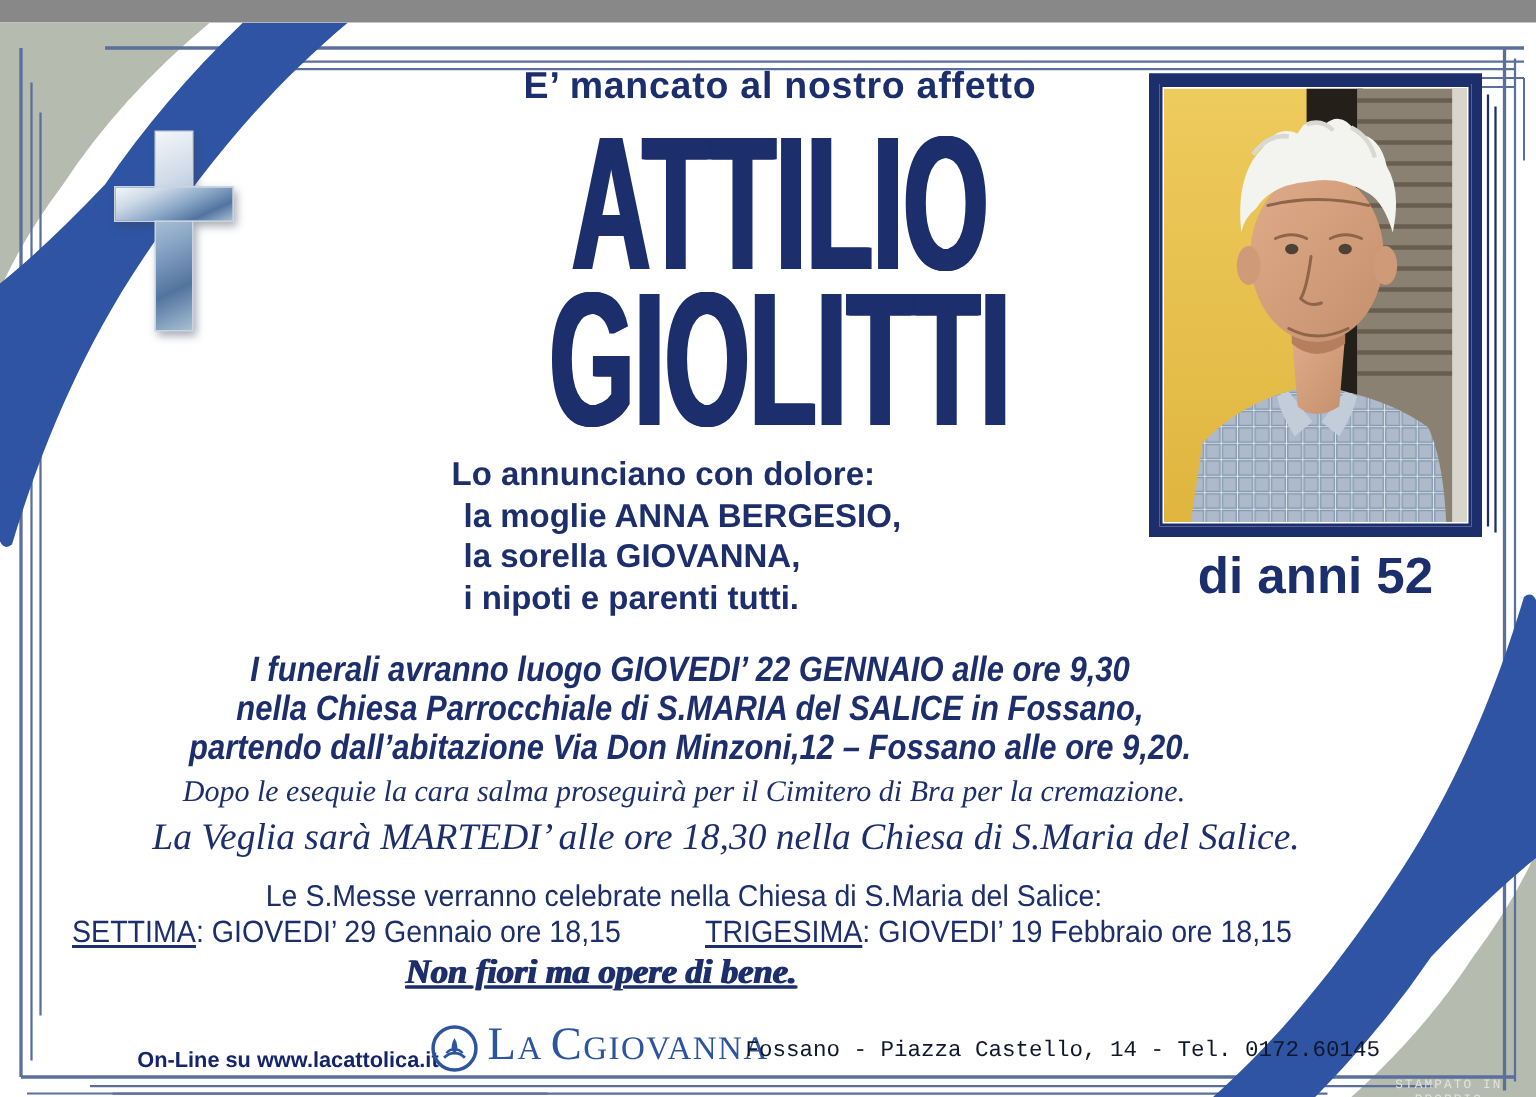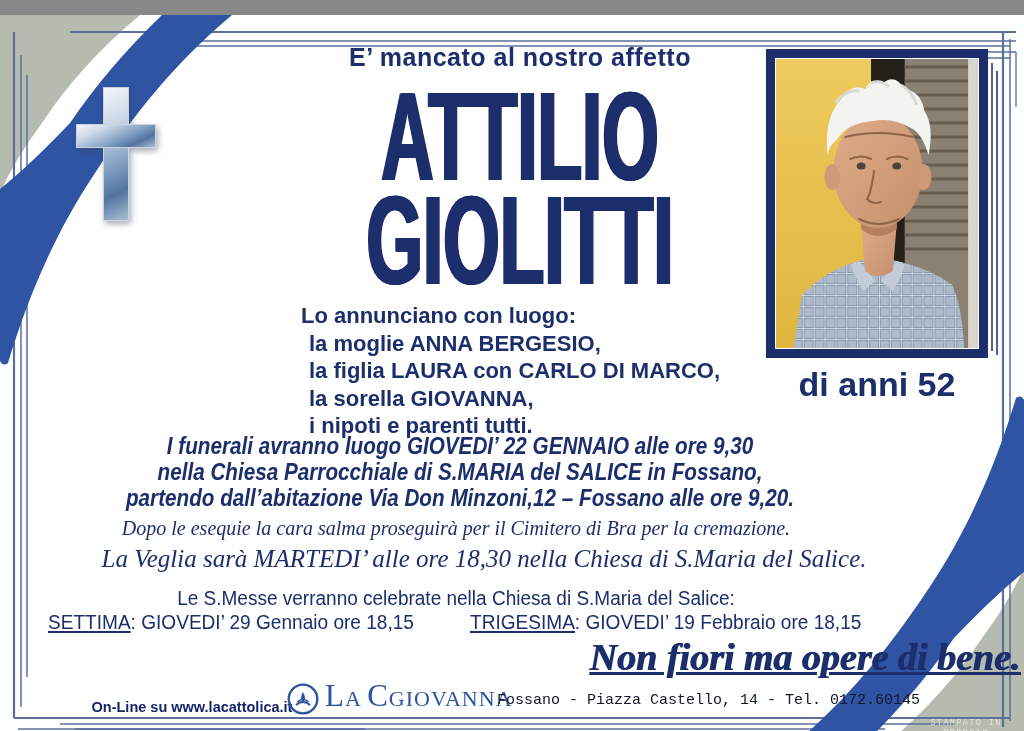--- a/index.html
+++ b/index.html
@@ -33,22 +33,22 @@
   .serif-it{font-family:"Liberation Serif",serif;font-style:italic;}
   .cremation{left:0;top:502px;width:912px;text-align:center;font-size:20px;}
   .vigil{left:0;top:530px;width:912px;text-align:center;font-size:25px;padding-left:28px;}
 
   .masses-intro{left:0;top:572px;width:912px;text-align:center;font-size:20px;
     transform:scaleX(0.95);transform-origin:50% 0;}
   .mass-item{top:595px;font-size:20.5px;transform:scaleX(0.93);transform-origin:0 0;white-space:nowrap;}
   .mass-1{left:48px;} .mass-2{left:470px;}
   .u{text-decoration:underline;}
 
-  .motto{left:270px;top:620px;width:750px;text-align:right;
-    font-family:"Liberation Serif",serif;font-style:italic;font-weight:700;font-size:38px;
+  .motto{left:270px;top:620px;width:750px;text-align:left;
+    font-family:"Liberation Serif",serif;font-style:italic;font-weight:700;font-size:23px;
     text-decoration:underline;text-shadow:1px 0 currentColor;}
 
   .place-date{left:80px;top:665px;width:225px;text-align:center;
     font-family:"Liberation Serif",serif;font-style:italic;font-weight:700;font-size:16.5px;}
   .online{left:58px;top:684px;width:268px;text-align:center;font-size:14.5px;font-weight:700;color:#15256b;}
 
   .logo-mark{position:absolute;left:286px;top:667px;width:34px;height:34px;z-index:5;}
   .agency-name{left:325px;top:663px;font-family:"Liberation Serif",serif;color:#2d549e;
     font-size:22px;letter-spacing:1px;white-space:nowrap;}
   .agency-name .big{font-size:31px;}
@@ -164,23 +164,22 @@
           <path d="M70,78 Q103,70 138,78"></path>
         </g>
         <ellipse cx="86" cy="107" rx="4.5" ry="3.5" fill="#4e4238"></ellipse>
         <ellipse cx="122" cy="107" rx="4.5" ry="3.5" fill="#4e4238"></ellipse>
       </svg>
     </div>
   </div>
   <div class="txt age">di anni 52</div>
 
   <div class="txt announce">
-    <div>Lo annunciano con luogo:</div>
+    <div>Lo annunciano con dolore:</div>
     <div class="ind">la moglie ANNA BERGESIO,</div>
-    <div class="ind">la figlia LAURA con CARLO DI MARCO,</div>
     <div class="ind">la sorella GIOVANNA,</div>
     <div class="ind">i nipoti e parenti tutti.</div>
   </div>
 
   <div class="txt funeral">
     <div>I funerali avranno luogo GIOVEDI’ 22 GENNAIO alle ore 9,30</div>
     <div>nella Chiesa Parrocchiale di S.MARIA del SALICE in Fossano,</div>
     <div>partendo dall’abitazione Via Don Minzoni,12 – Fossano alle ore 9,20.</div>
   </div>
 

